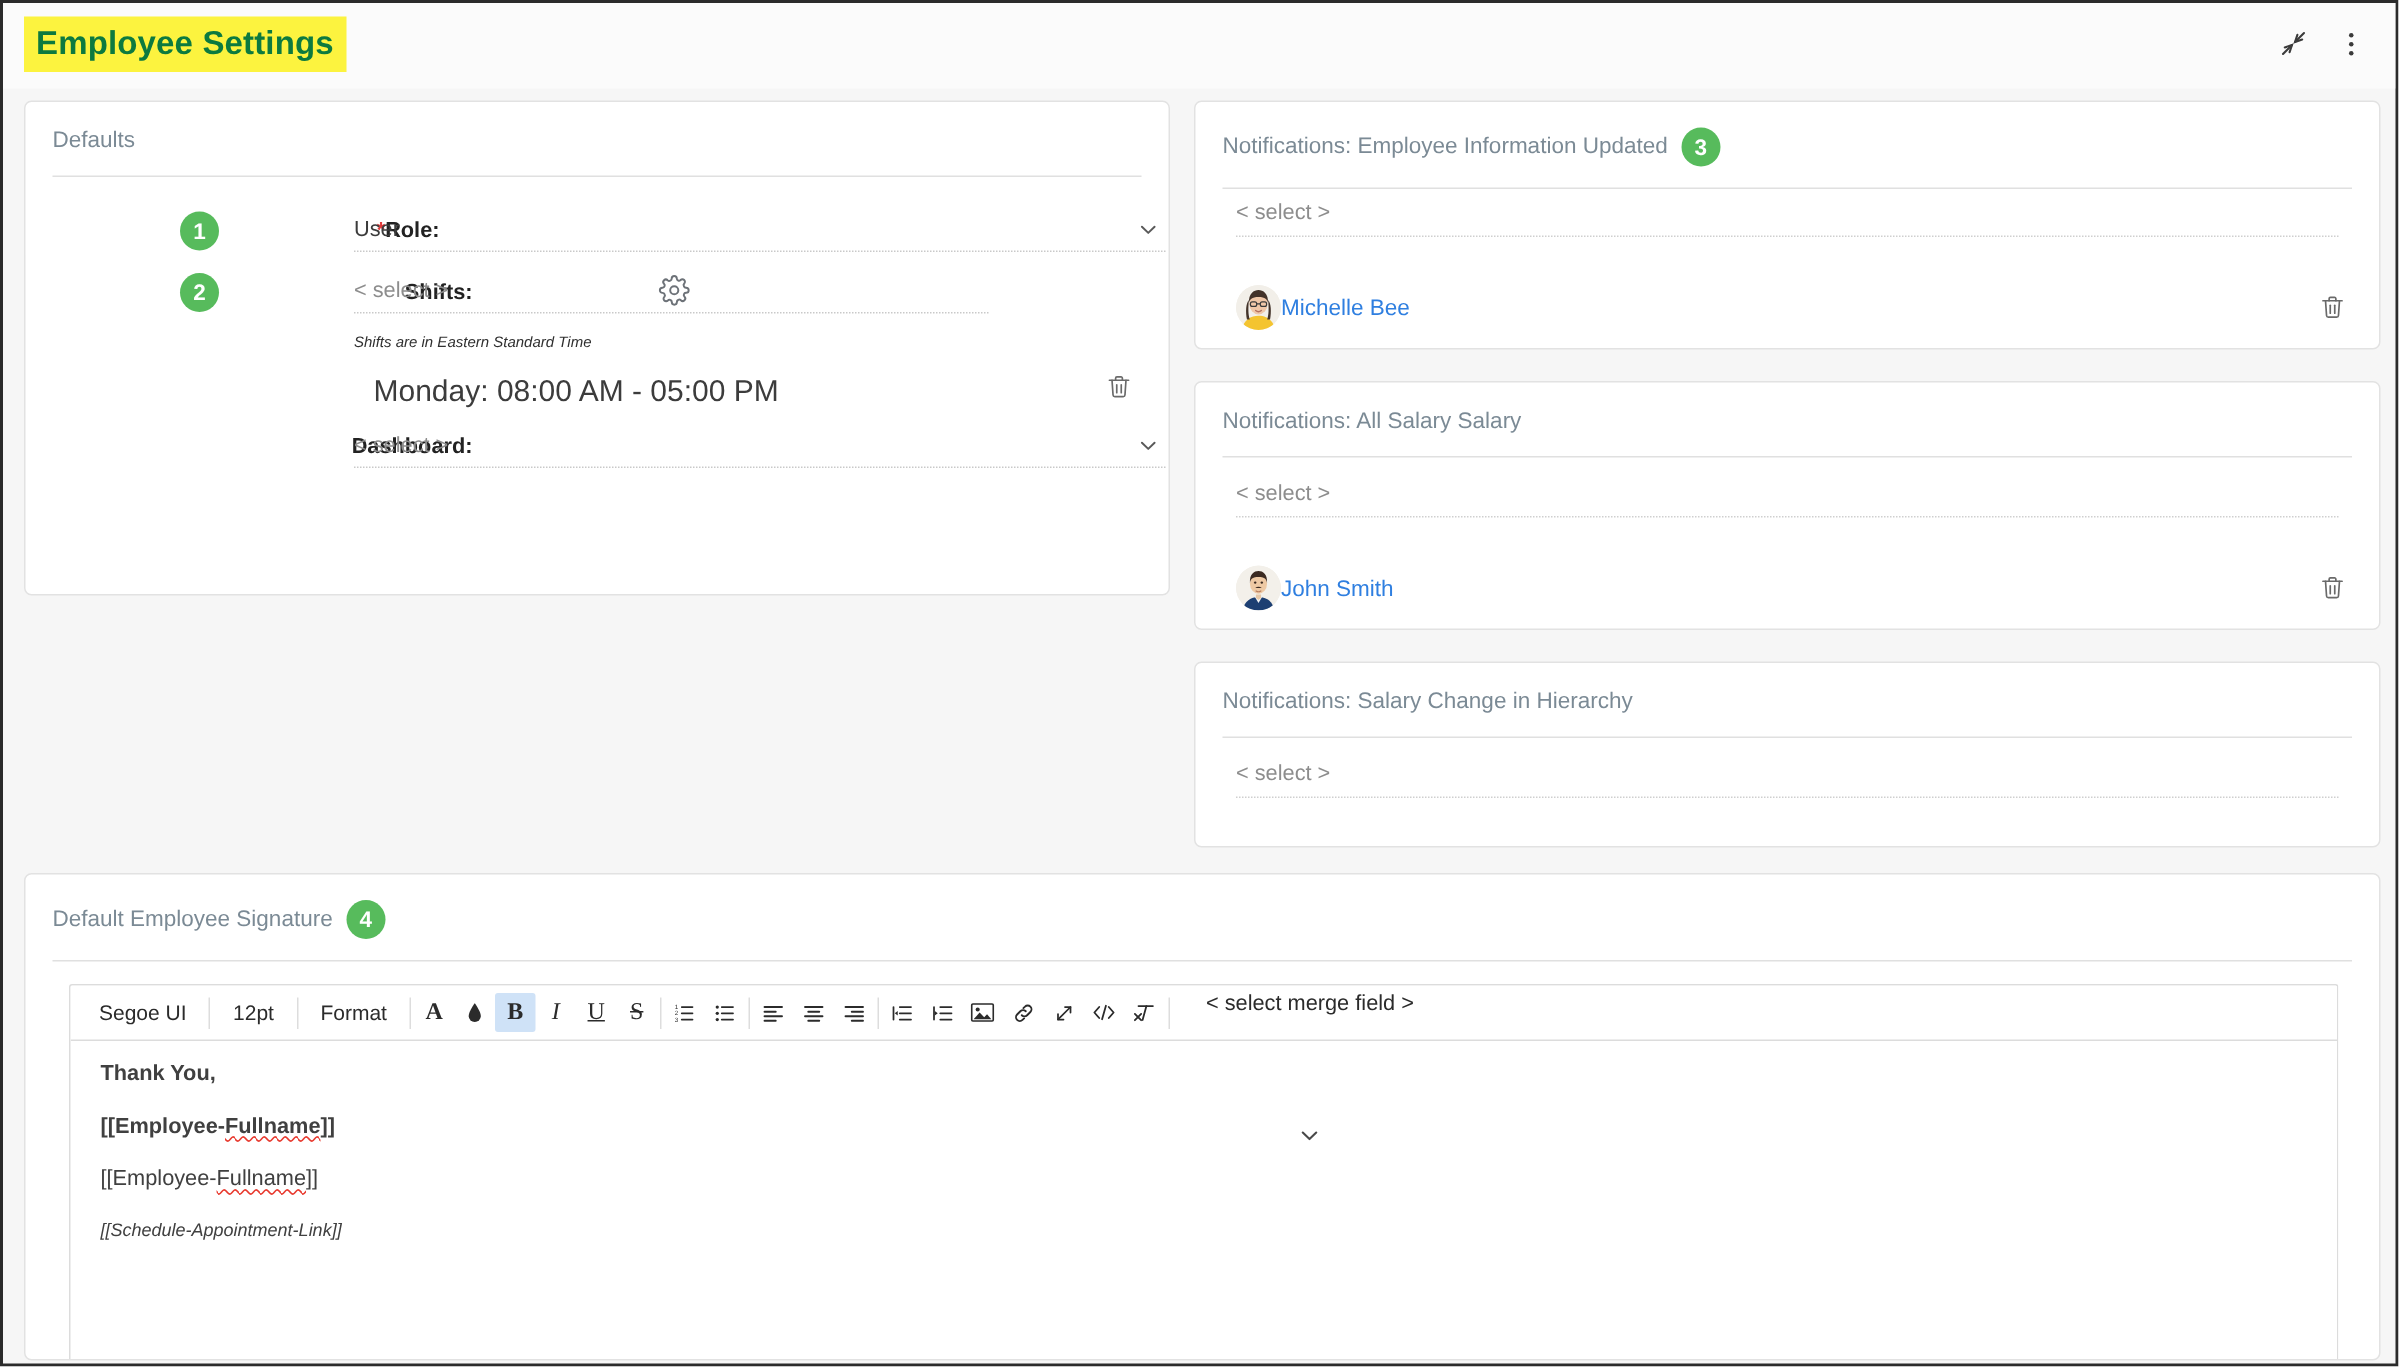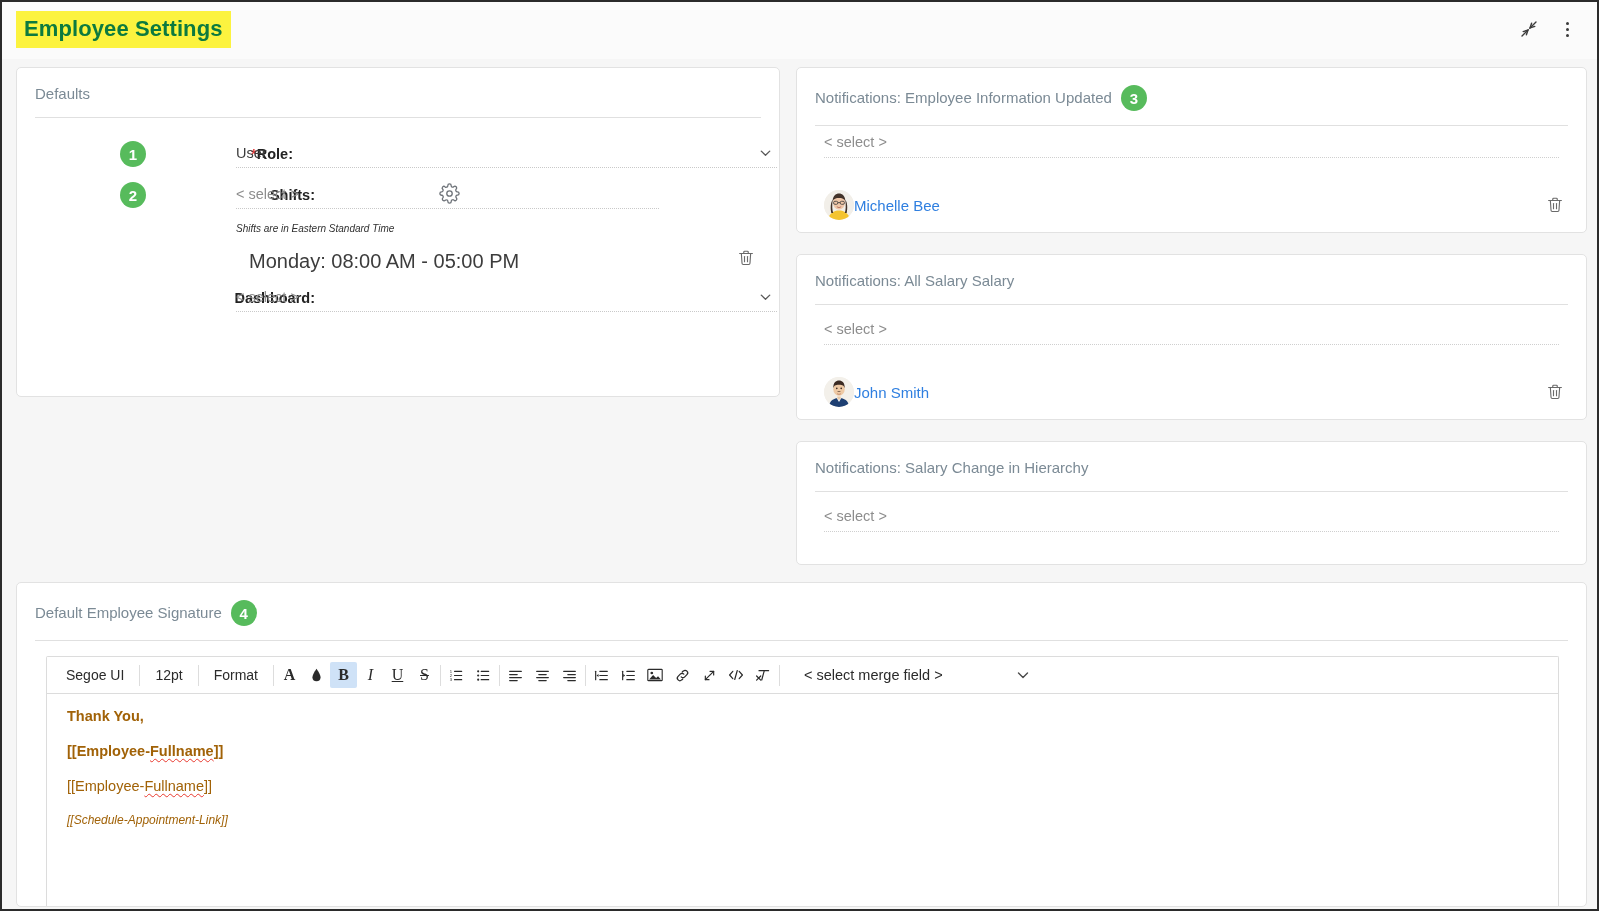--- a/index.html
+++ b/index.html
@@ -158,25 +158,25 @@
   .tb-btn {
     width: 27px; height: 26px;
     display: flex; align-items: center; justify-content: center;
     cursor: pointer; color: #2b2b2b; font-size: 14px;
     flex: 0 0 auto; border-radius: 2px;
   }
   .tb-btn.active { background: #cfe2f7; }
   .tb-merge {
     margin-left: 14px; display: flex; align-items: center; gap: 72px;
     font-size: 14.5px; color: #2b2b2b; cursor: pointer;
-    padding: 0 8px; height: 28px;
+    padding: 0 8px; height: 28px; flex-direction: column;
   }
   .editor-body {
     padding: 14px 0 0 20px;
-    font-size: 14.5px; color: #a16207;
+    font-size: 14.5px; color: #404040;
   }
   .sig-line { margin-bottom: 19px; white-space: nowrap; }
   .sig-line.b { font-weight: bold; }
   .sig-line.i { font-style: italic; font-size: 12px; }
   .spell {
     text-decoration: underline;
     text-decoration-style: wavy;
     text-decoration-color: #e8392e;
     text-decoration-thickness: 1px;
     text-underline-offset: 2px;

